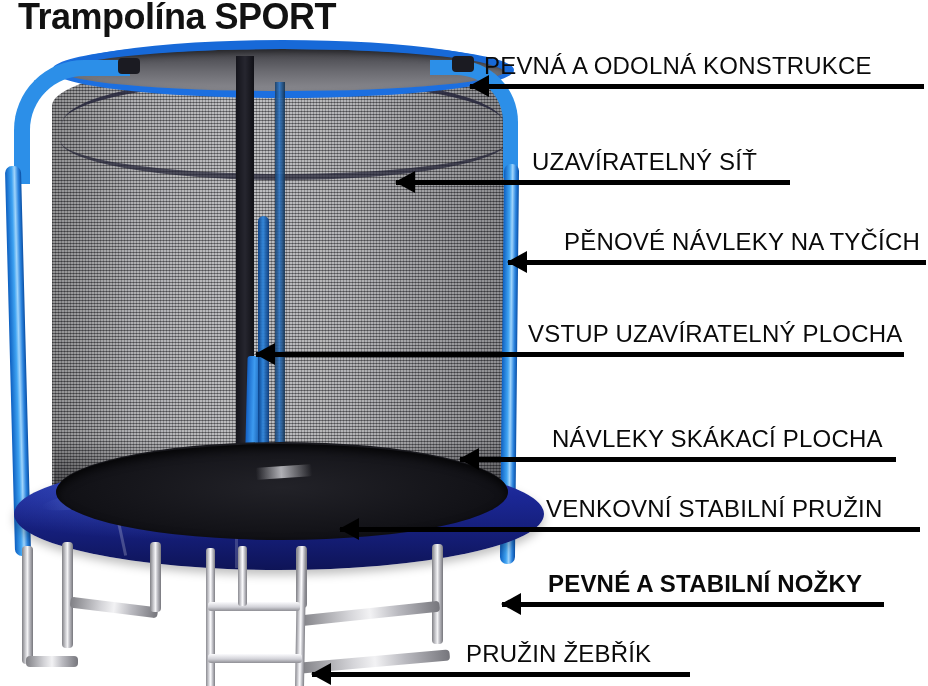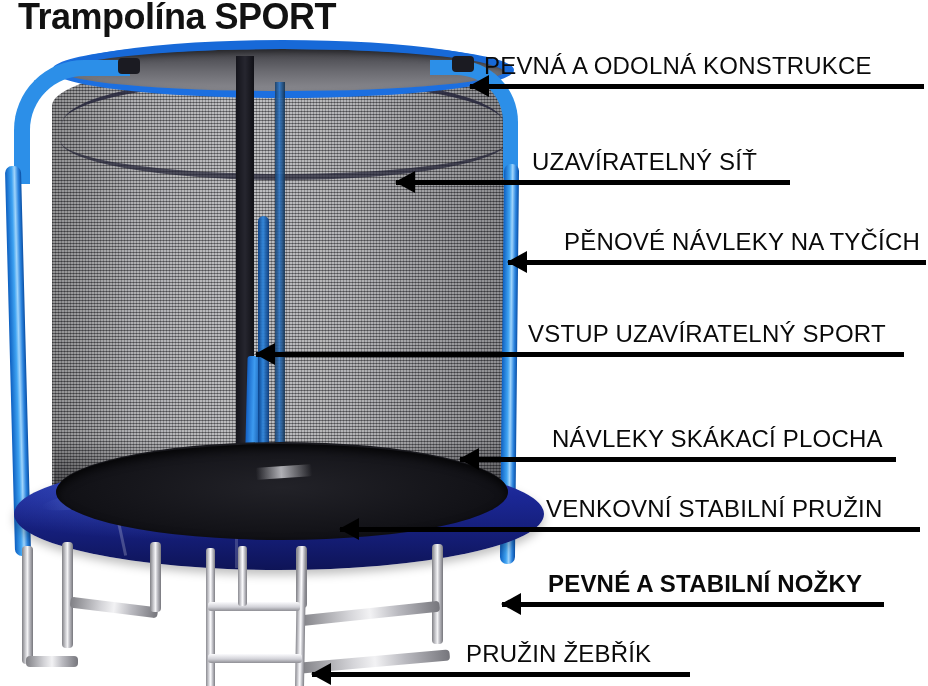--- a/index.html
+++ b/index.html
@@ -231,21 +231,21 @@
         <div class="ctext" style="left: 532px; top: 148px;">UZAVÍRATELNÝ SÍŤ</div>
         <div class="arrow-line" style="left: 396px; top: 180px; width: 394px;"></div>
         <div class="arrow-head" style="left: 395px; top: 171px; transform: rotate(180deg); border-right: none; border-left: 20px solid rgb(0, 0, 0); transform-origin: center center;"></div>
       </div>
       <div class="callout">
         <div class="ctext" style="left: 536px; top: 228px; margin-left: 28px;">PĚNOVÉ NÁVLEKY NA TYČÍCH</div>
         <div class="arrow-line" style="left: 508px; top: 260px; width: 418px;"></div>
         <div class="arrow-head" style="left: 507px; top: 251px; transform: rotate(180deg); border-right: none; border-left: 20px solid rgb(0, 0, 0); transform-origin: center center;"></div>
       </div>
       <div class="callout">
-        <div class="ctext" style="left: 528px; top: 320px;">VSTUP UZAVÍRATELNÝ SPORT</div>
+        <div class="ctext" style="left: 528px; top: 320px;">VSTUP UZAVÍRATELNÝ PLOCHA</div>
         <div class="arrow-line" style="left: 256px; top: 352px; width: 648px;"></div>
         <div class="arrow-head" style="left: 255px; top: 343px; transform: rotate(180deg); border-right: none; border-left: 20px solid rgb(0, 0, 0); transform-origin: center center;"></div>
       </div>
       <div class="callout">
         <div class="ctext" style="left: 552px; top: 425px;">NÁVLEKY SKÁKACÍ PLOCHA</div>
         <div class="arrow-line" style="left: 460px; top: 457px; width: 436px;"></div>
         <div class="arrow-head" style="left: 459px; top: 448px; transform: rotate(180deg); border-right: none; border-left: 20px solid rgb(0, 0, 0); transform-origin: center center;"></div>
       </div>
       <div class="callout">
         <div class="ctext" style="left: 546px; top: 495px;">VENKOVNÍ STABILNÍ PRUŽIN</div>

